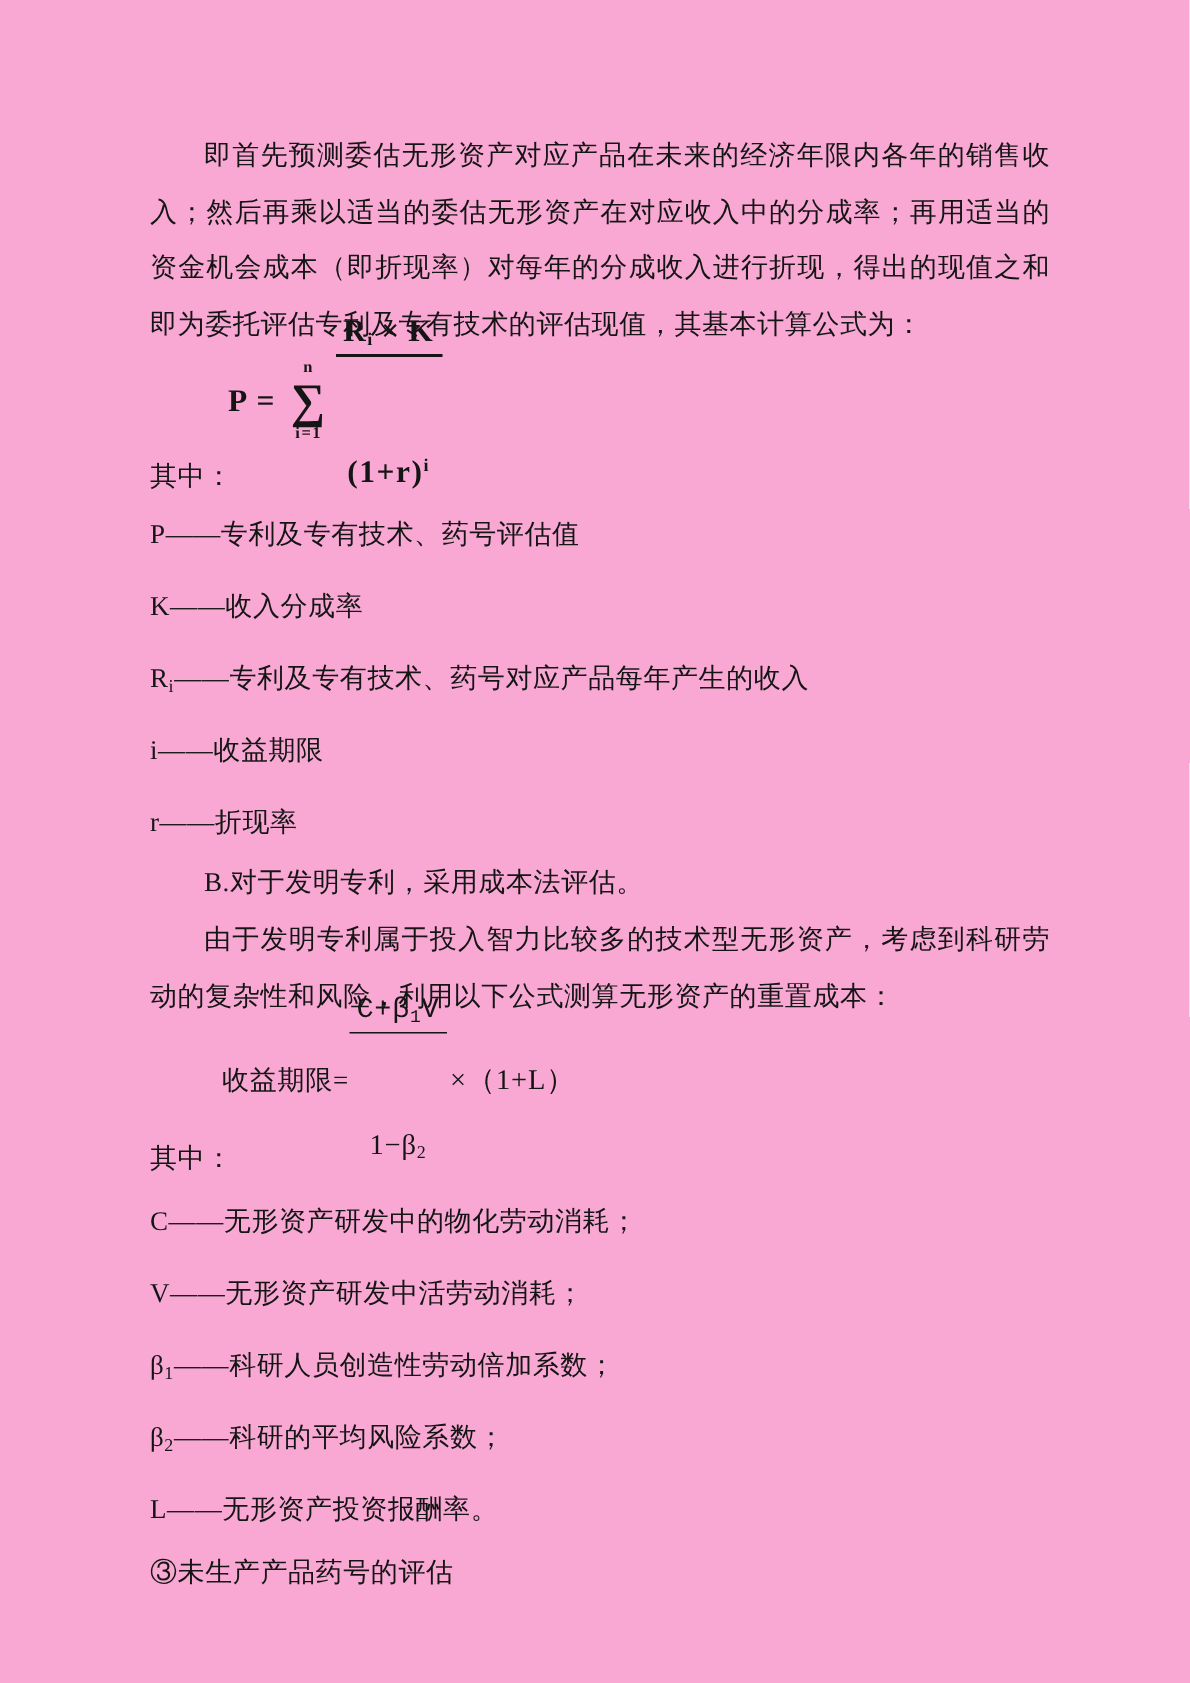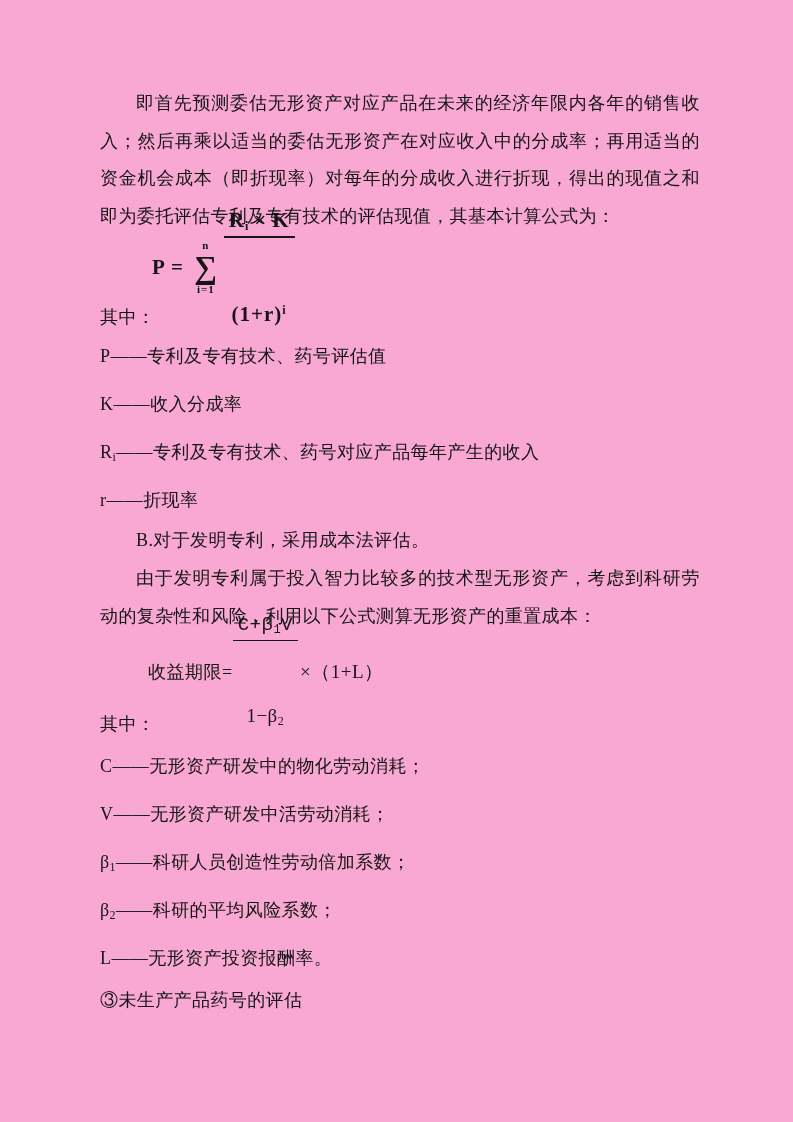--- a/index.html
+++ b/index.html
@@ -118,20 +118,21 @@
         <span class="frac-den"><span>(1+r)</span><sup>i</sup></span>
       </span>
     </div>
 
     <p class="line whereof1">其中：</p>
 
     <div class="def-list">
       <p class="def-item"><span>P</span><sub></sub><span>——专利及专有技术、药号评估值</span></p>
       <p class="def-item"><span>K</span><sub></sub><span>——收入分成率</span></p>
       <p class="def-item"><span>R</span><sub>i</sub><span>——专利及专有技术、药号对应产品每年产生的收入</span></p>
+      <p class="def-item"><span>i</span><sub></sub><span>——收益期限</span></p>
       <p class="def-item"><span>r</span><sub></sub><span>——折现率</span></p>
     </div>
 
     <p class="line b-line">B.对于发明专利，采用成本法评估。</p>
 
     <p class="para para-invention">由于发明专利属于投入智力比较多的技术型无形资产，考虑到科研劳动的复杂性和风险，利用以下公式测算无形资产的重置成本：</p>
 
     <div class="formula formula2">
       <span class="f2-lhs">收益期限=</span>
       <span class="frac">

